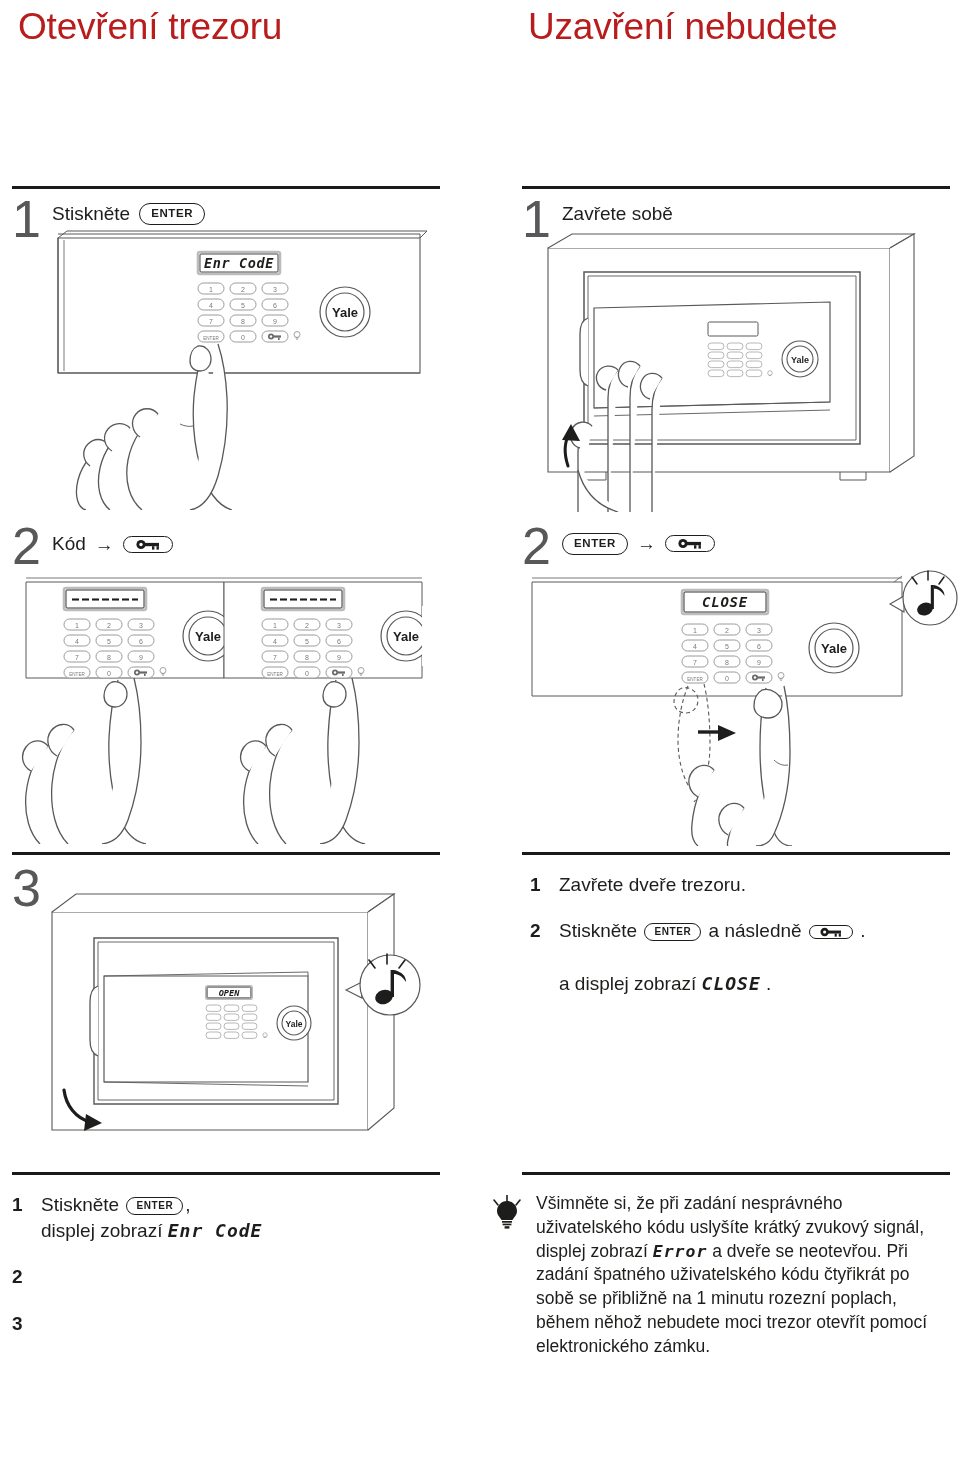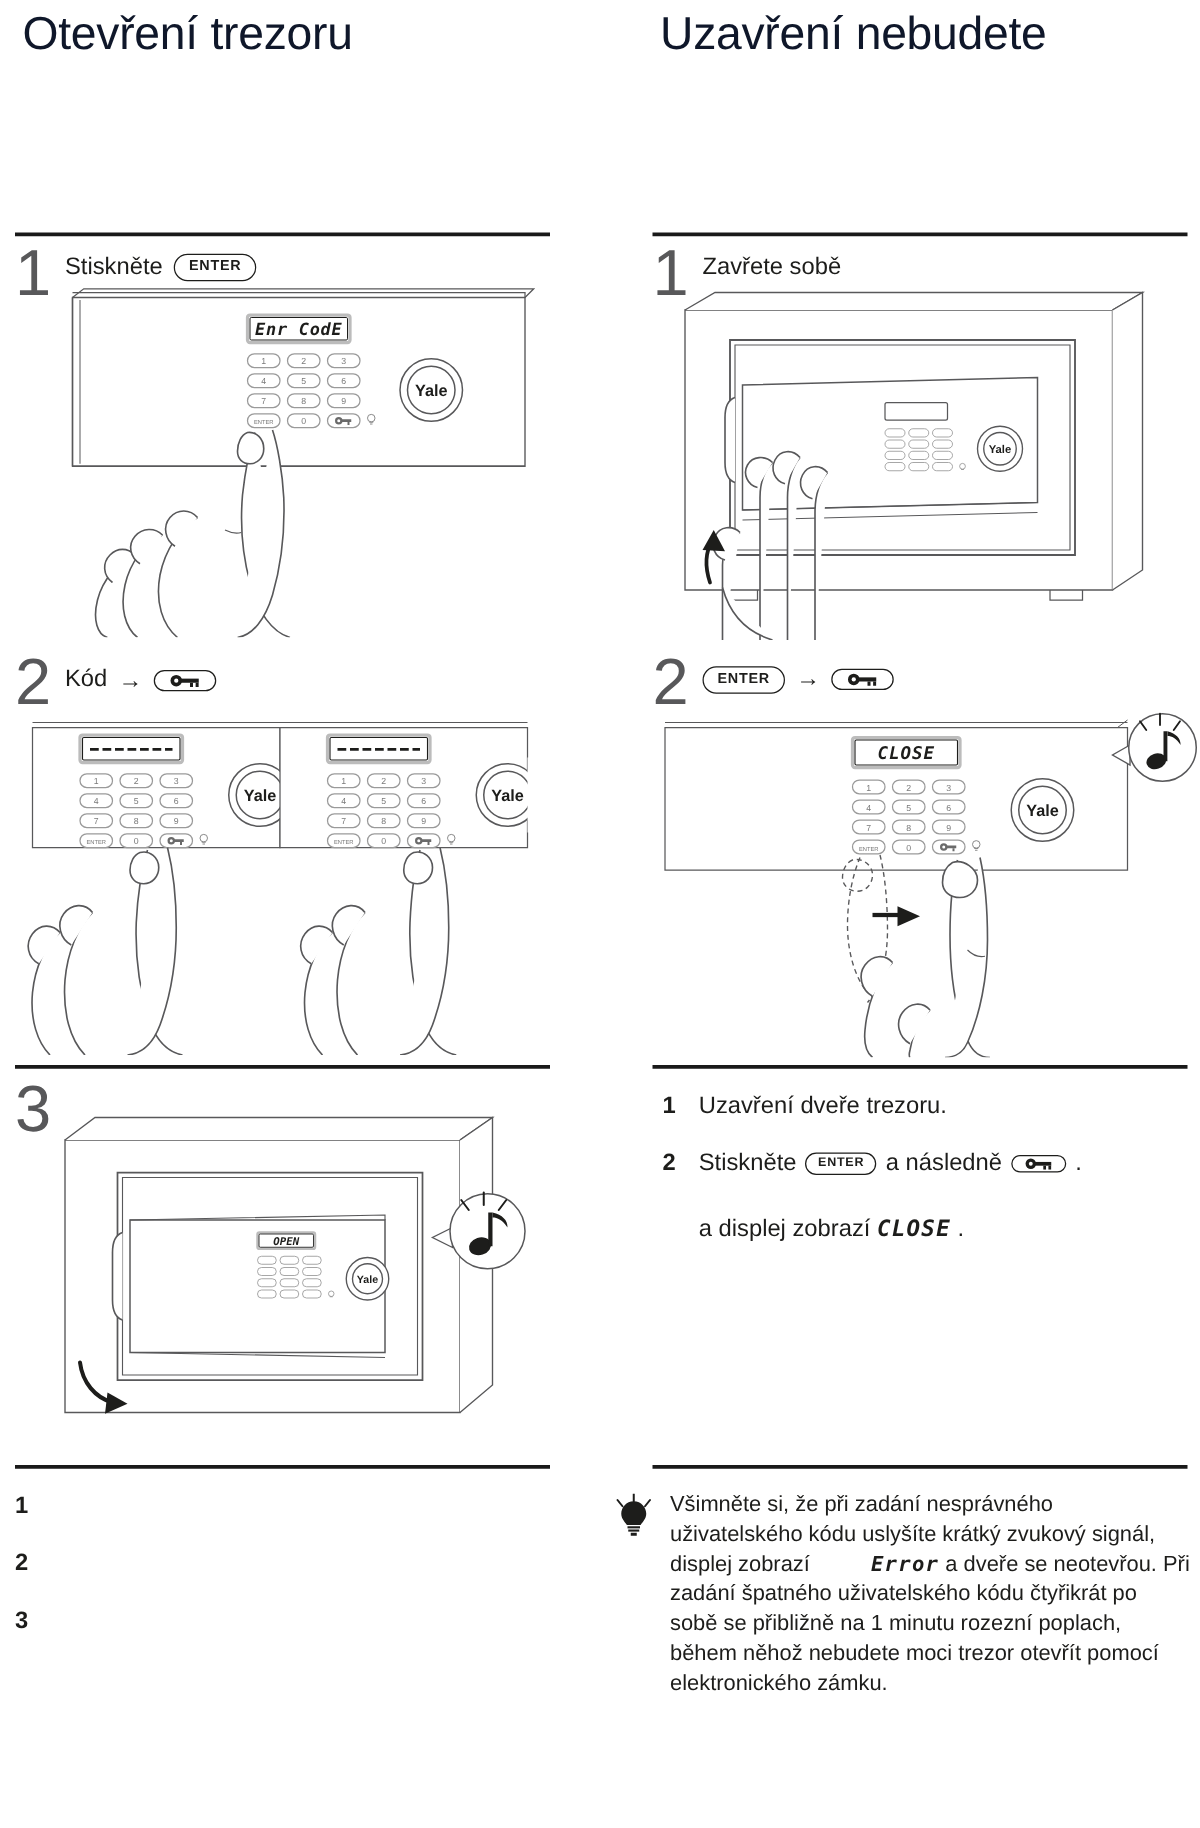--- a/index.html
+++ b/index.html
@@ -15,21 +15,21 @@
     overflow: hidden;
   }
   .rule-thick { position: absolute; height: 3px; background: #1a1a1a; }
 
   
   .page-title {
     position: absolute;
     font-size: 37px;
     font-weight: 400;
     letter-spacing: -0.2px;
-    color: #0f172a;
+    color: #b91c1c;
     white-space: nowrap;
   }
   #title-left  { left: 18px; top: 6px; }
   #title-right { left: 528px; top: 6px; }
 
   
   .big-num {
     position: absolute;
     font-size: 52px;
     font-weight: 300;
@@ -111,21 +111,21 @@
     display: flex;
     gap: 14px;
     align-items: flex-start;
   }
   .tip-text {
     font-size: 17.5px;
     line-height: 1.36;
     color: #1d1d1b;
     max-width: 420px;
   }
-  .tip-text .lcd { font-size: 16.5px; margin-left: 44px; }
+  .tip-text .lcd { font-size: 16.5px; }
   .bulb { margin-top: 3px; flex: 0 0 auto; }
 </style>
 </head>
 <body>
 
 <div class="page-title" id="title-left">Otevření trezoru</div>
 <div class="page-title" id="title-right">Uzavření nebudete</div>
 
 <div class="rule-thick" style="left:12px;  top:186px; width:428px;"></div>
 <div class="rule-thick" style="left:522px; top:186px; width:428px;"></div>
@@ -613,21 +613,21 @@
       <path d="M176 176 h22"></path>
     </g>
     <path d="M196 169 L214 177 L196 185 Z" fill="#1d1d1b" stroke="none"></path>
   </svg>
 </div>
 
 <div class="txt-block" style="left:530px; top:872px; width:420px;">
   <div class="txt-row">
     <span class="txt-num">1</span>
     <span class="txt-body">
-      <span>Uzavření dveře trezoru.</span>
+      <span>Zavřete dveře trezoru.</span>
     </span>
   </div>
   <div class="txt-row">
     <span class="txt-num">2</span>
     <span class="txt-body">
       <span>Stiskněte </span><span class="key-pill small">ENTER</span><span> a následně </span><span class="key-pill small">
           <svg width="24" height="10" viewBox="0 0 26 11">
             <circle cx="6" cy="5.5" r="4.6" fill="#1d1d1b"></circle>
             <circle cx="6" cy="5.5" r="1.7" fill="#fff"></circle>
             <rect x="9" y="3.9" width="15" height="3.3" fill="#1d1d1b"></rect>
@@ -637,20 +637,24 @@
         </span><span> .</span><br>
       <br>
       <span>a displej zobrazí </span><span class="lcd">CLOSE</span><span> .</span>
     </span>
   </div>
 </div>
 
 <div class="txt-block" style="left:12px; top:1192px; width:440px;">
   <div class="txt-row">
     <span class="txt-num">1</span>
+    <span class="txt-body">
+      <span>Stiskněte </span><span class="key-pill small">ENTER</span><span>,</span><br>
+      <span>displej zobrazí </span><span class="lcd">Enr CodE</span>
+    </span>
   </div>
   <div class="txt-row">
     <span class="txt-num">2</span>
   </div>
   <div class="txt-row">
     <span class="txt-num">3</span>
   </div>
 </div>
 
 <div class="tip" style="left:492px; top:1192px; width:460px;">

